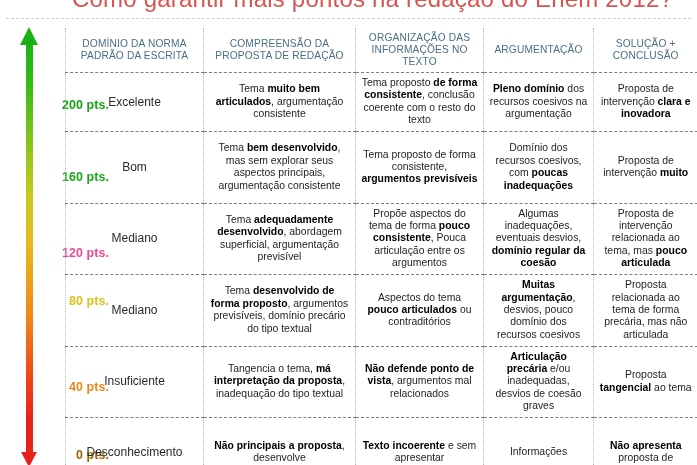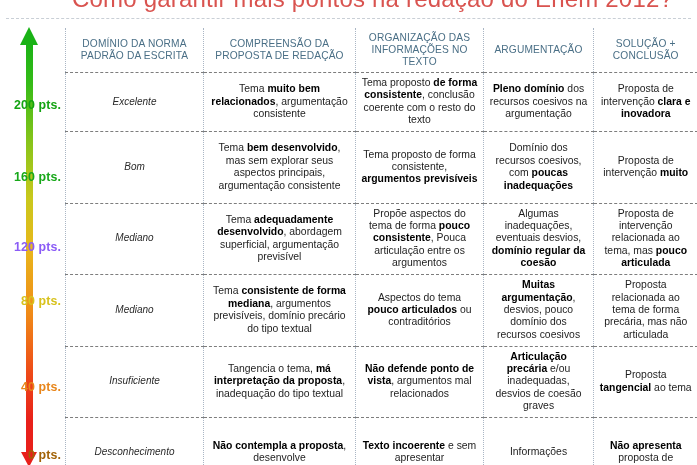--- a/index.html
+++ b/index.html
@@ -46,34 +46,34 @@
   .grid th{
     border-bottom:1px dashed #7d7d7d;
     border-right:1px dotted #aab6c4;
     color:#4a6f86;font-weight:400;font-size:10.2px;line-height:12px;
     letter-spacing:.15px;
     height:40px;padding-top:2px;padding-bottom:2px;
   }
   .grid th.first,.grid td.first{border-left:1px dotted #aab6c4;}
   .grid th.last,.grid td.last{border-right:none;}
   .grid tr.hdr th{border-top:none;}
-  .grid .lvl{font-size:10px;color:#2a2a2a;font-style:italic;}
+  .grid .lvl{font-size:12px;color:#2a2a2a;}
 
   b,strong{font-weight:bold;color:#000;}
 
   
   col.c0{width:138px;}
   col.c1{width:152px;}
   col.c2{width:128px;}
   col.c3{width:110px;}
   col.c4{width:104px;}
 
   
   .scale{
-    position:absolute;left:0;top:0;width:65px;height:437px;
+    position:absolute;left:0;top:0;width:65px;height:437px;padding-left:48px;
   }
   .arrow-shaft{
     position:absolute;left:26px;top:14px;width:7px;height:412px;
     background:linear-gradient(to bottom,
       #19b216 0%,
       #35bb17 10%,
       #86c41a 24%,
       #c9c81c 38%,
       #e8b71b 50%,
       #f08a18 66%,
@@ -107,21 +107,21 @@
 
 <div class="matrix">
 
   <div class="scale">
     <div class="arrow-shaft"></div>
     <div class="arrow-head-up"></div>
     <div class="arrow-head-down"></div>
     <div id="pt-labels">
         <div class="pt-label" style="top: 70px; color: rgb(19, 163, 18);">200 pts.</div>
         <div class="pt-label" style="top: 142px; color: rgb(24, 168, 26); text-align: center;">160 pts.</div>
-        <div class="pt-label" style="top: 212px; color: #8b5cf6;">120 pts.</div>
+        <div class="pt-label" style="top: 218px; color: #ec4899;">120 pts.</div>
         <div class="pt-label" style="top: 266px; color: rgb(216, 194, 28); margin-left: 20px;">80 pts.</div>
         <div class="pt-label" style="top: 352px; color: rgb(232, 134, 27); margin-left: 28px;">40 pts.</div>
         <div class="pt-label" style="top: 420px; color: #a16207;">0 pts.</div>
       </div>
   </div>
 
   <table class="grid">
     <colgroup>
       <col class="c0">
         <col class="c1">
@@ -134,56 +134,56 @@
         <th class="first"><span>DOMÍNIO DA NORMA PADRÃO DA ESCRITA</span></th>
         <th><span>COMPREENSÃO DA PROPOSTA DE REDAÇÃO</span></th>
         <th><span>ORGANIZAÇÃO DAS INFORMAÇÕES NO TEXTO</span></th>
         <th><span>ARGUMENTAÇÃO</span></th>
         <th class="last"><span>SOLUÇÃO + CONCLUSÃO</span></th>
       </tr>
     </thead>
     <tbody id="grid-body">
         <tr style="height: 40px;">
           <td class="first lvl">Excelente</td>
-          <td>Tema <b>muito bem relacionados</b>, argumentação consistente</td>
+          <td>Tema <b>muito bem articulados</b>, argumentação consistente</td>
           <td>Tema proposto <b>de forma consistente</b>, conclusão coerente com o resto do texto</td>
           <td><b>Pleno domínio</b> dos recursos coesivos na argumentação</td>
           <td class="last">Proposta de intervenção <b>clara e inovadora</b></td>
         </tr>
         <tr style="height: 72px;">
           <td class="first lvl">Bom</td>
           <td>Tema <b>bem desenvolvido</b>, mas sem explorar seus aspectos principais, argumentação consistente</td>
           <td>Tema proposto de forma consistente, <b>argumentos previsíveis</b></td>
           <td>Domínio dos recursos coesivos, com <b>poucas inadequações</b></td>
           <td class="last">Proposta de intervenção <b>muito</b></td>
         </tr>
         <tr style="height: 68px;">
           <td class="first lvl">Mediano</td>
           <td>Tema <b>adequadamente desenvolvido</b>, abordagem superficial, argumentação previsível</td>
           <td>Propõe aspectos do tema de forma <b>pouco consistente</b>, Pouca articulação entre os argumentos</td>
           <td>Algumas inadequações, eventuais desvios, <b>domínio regular da coesão</b></td>
           <td class="last">Proposta de intervenção relacionada ao tema, mas <b>pouco articulada</b></td>
         </tr>
         <tr style="height: 72px;">
           <td class="first lvl">Mediano</td>
-          <td>Tema <b>consistente de forma mediana</b>, argumentos previsíveis, domínio precário do tipo textual</td>
+          <td>Tema <b>desenvolvido de forma proposto</b>, argumentos previsíveis, domínio precário do tipo textual</td>
           <td>Aspectos do tema <b>pouco articulados</b> ou contraditórios</td>
           <td><b>Muitas argumentação</b>, desvios, pouco domínio dos recursos coesivos</td>
           <td class="last">Proposta relacionada ao tema de forma precária, mas não articulada</td>
         </tr>
         <tr style="height: 70px;">
           <td class="first lvl">Insuficiente</td>
           <td>Tangencia o tema, <b>má interpretação da proposta</b>, inadequação do tipo textual</td>
           <td><b>Não defende ponto de vista</b>, argumentos mal relacionados</td>
           <td><b>Articulação precária</b> e/ou inadequadas, desvios de coesão graves</td>
           <td class="last">Proposta <b>tangencial</b> ao tema</td>
         </tr>
         <tr style="height: 70px;">
           <td class="first lvl">Desconhecimento</td>
-          <td><b>Não contempla a proposta</b>, desenvolve</td>
+          <td><b>Não principais a proposta</b>, desenvolve</td>
           <td><b>Texto incoerente</b> e sem apresentar</td>
           <td>Informações</td>
           <td class="last"><b>Não apresenta</b> proposta de</td>
         </tr>
       </tbody>
   </table>
 
 </div>
 
 </body></html>

